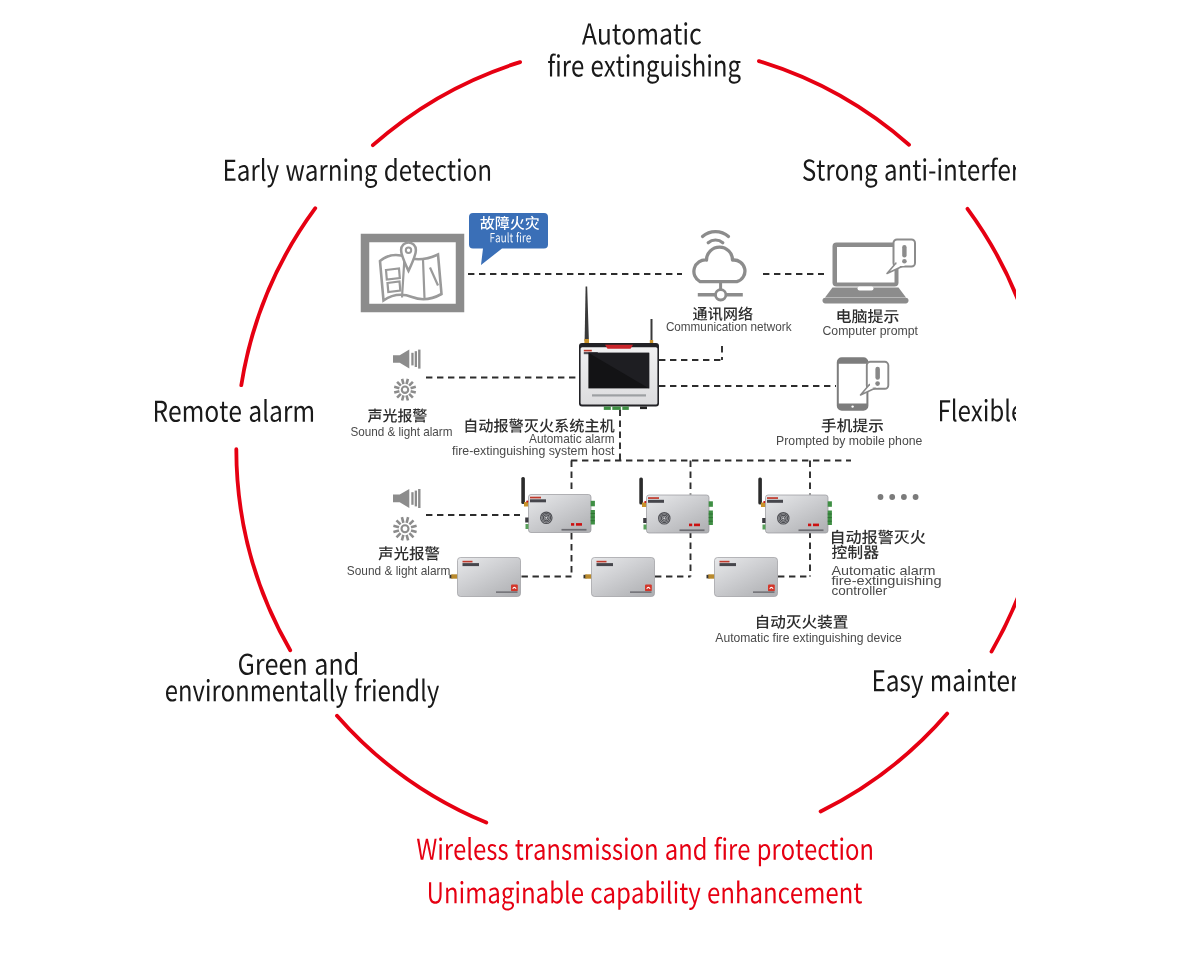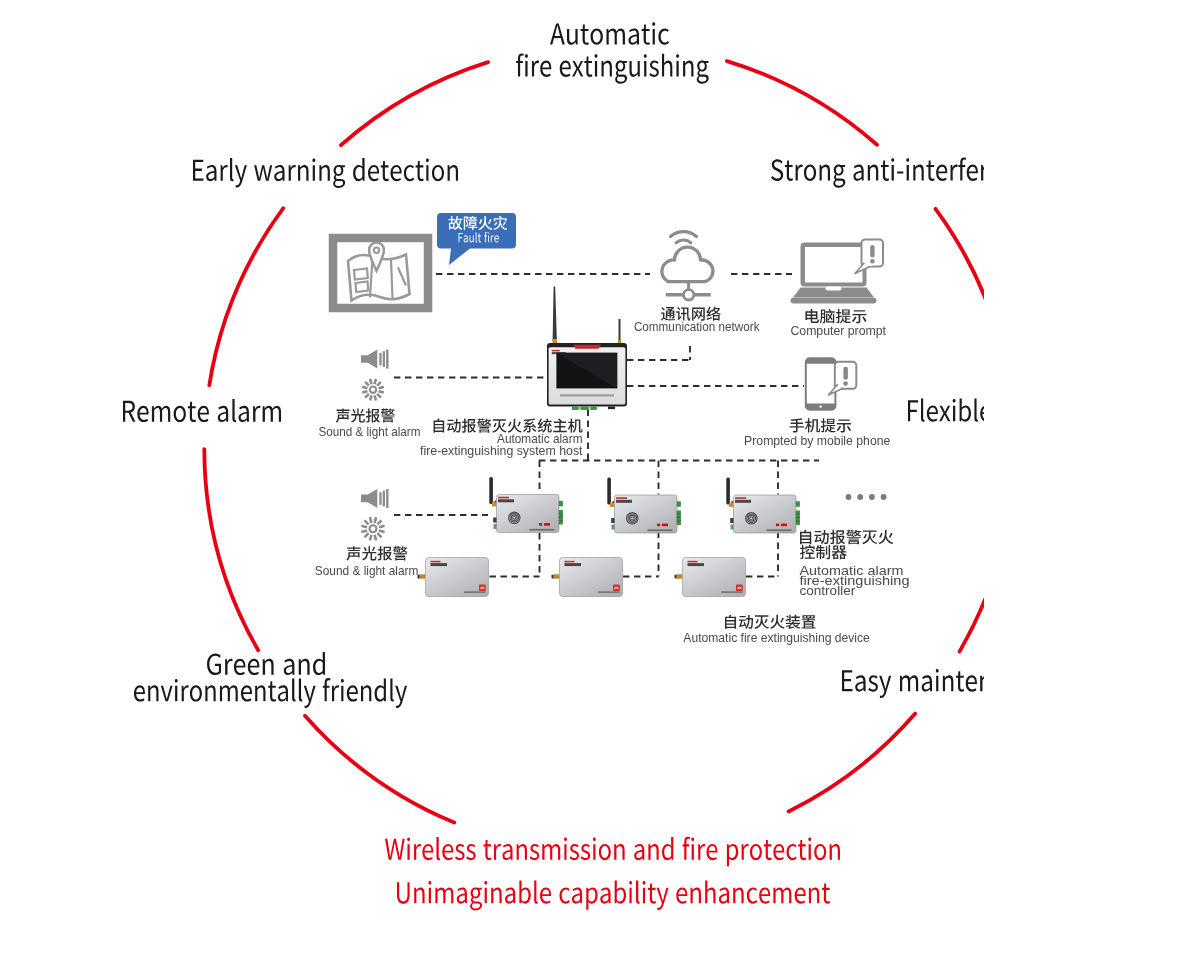--- a/index.html
+++ b/index.html
@@ -1,16 +1,16 @@
 <!DOCTYPE html>
 <html><head>
 <meta charset="utf-8">
 <style>
 html,body{margin:0;padding:0;background:#fff;}
-#wrap{position:relative;width:984px;height:967px;overflow:hidden;}
+#wrap{position:relative;width:984px;height:967px;overflow:hidden;padding-left:32px;}
 </style>
 </head>
 <body>
 <div id="wrap">
 <svg width="1200" height="967" viewBox="0 0 1200 967">
 <defs>
 <linearGradient id="gdev" x1="0" y1="0" x2="0.85" y2="1">
 <stop offset="0" stop-color="#e8e9eb"></stop>
           <stop offset="0.45" stop-color="#cfd0d3"></stop>
           <stop offset="1" stop-color="#b0b1b4"></stop>

